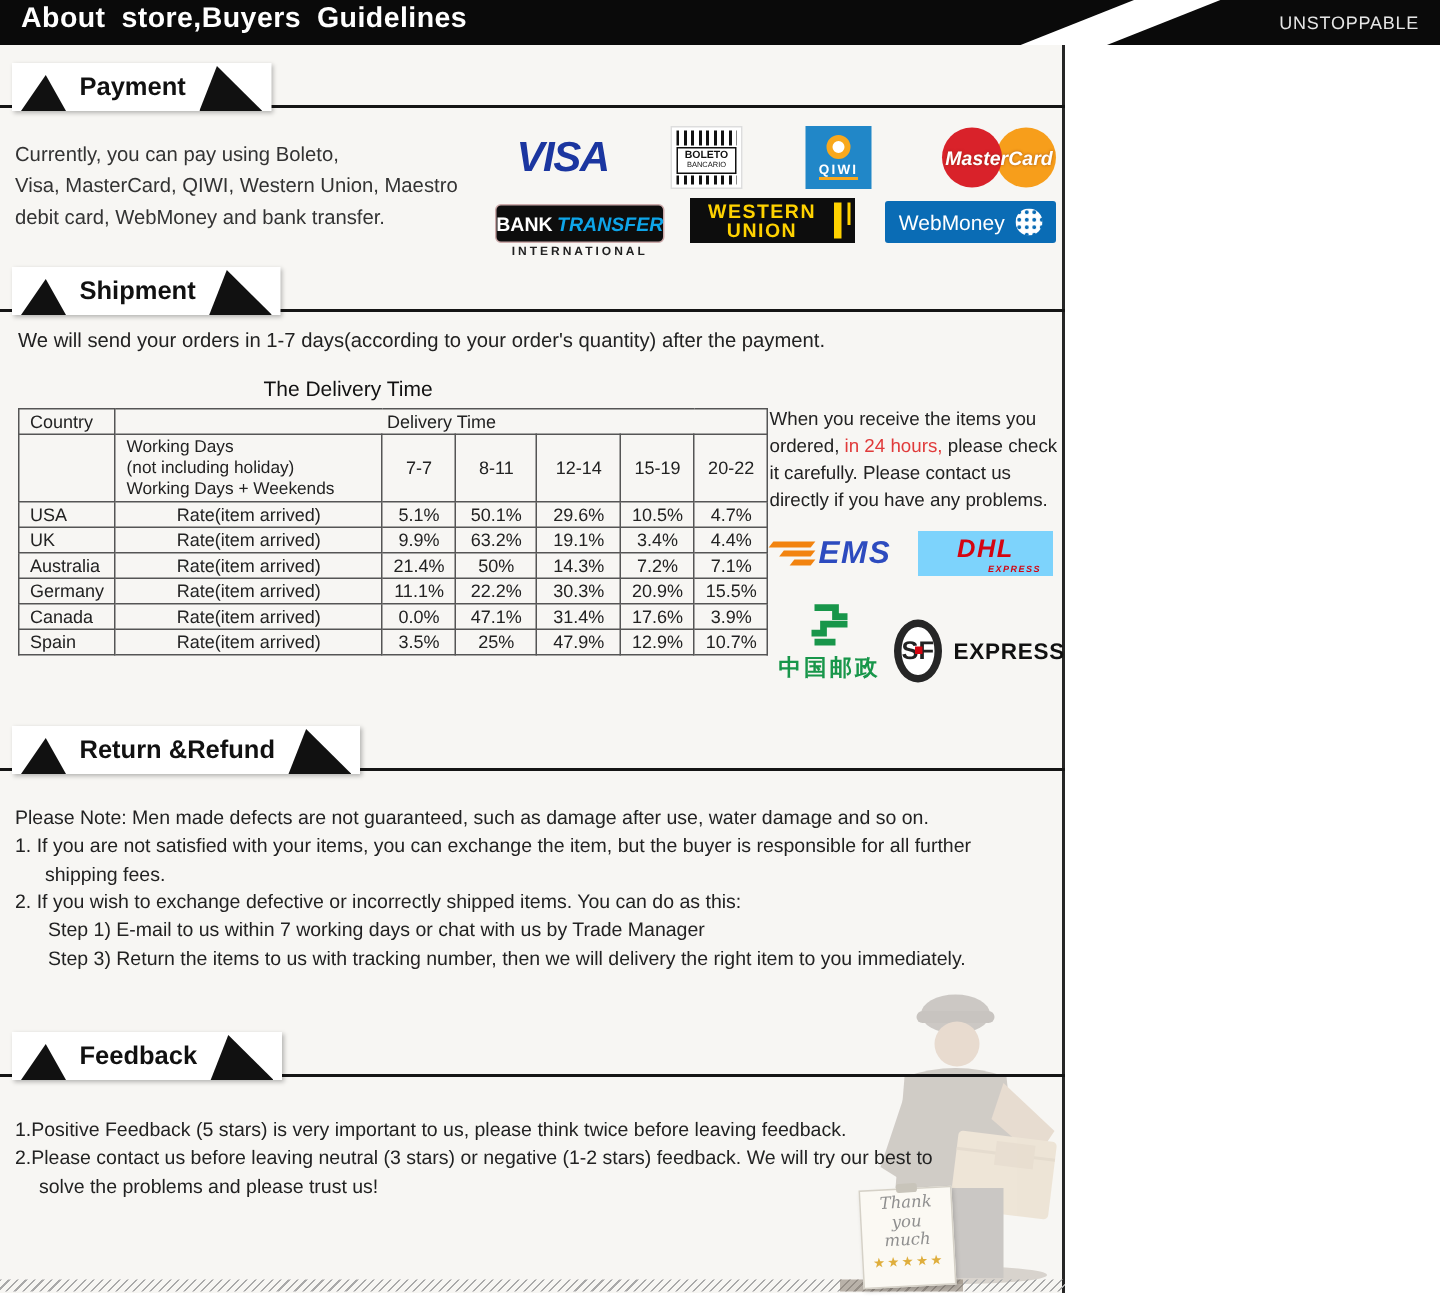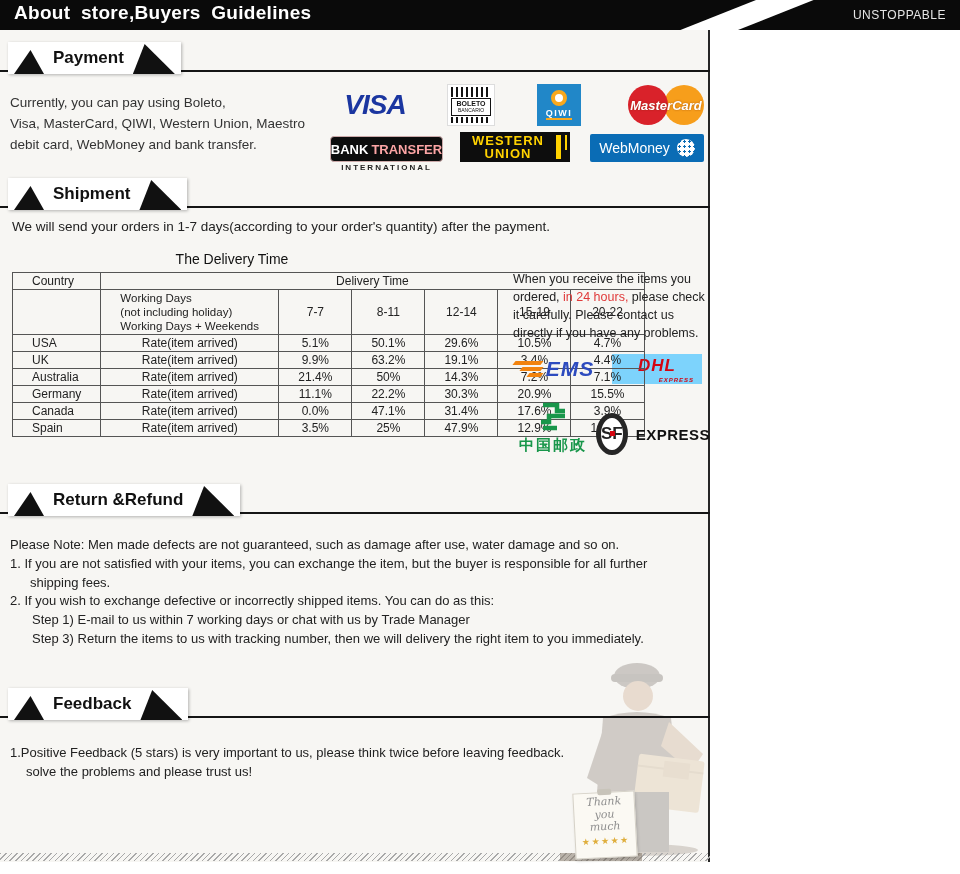--- a/index.html
+++ b/index.html
@@ -44,37 +44,37 @@
   .qiwi-txt { color:#fff; font-size:9px; font-weight:bold; letter-spacing:1.5px; border-bottom:2px solid #f8a81d; }
   .mc { left:628px; top:84px; width:76px; height:42px; }
   .mc-c { position:absolute; width:40px; height:40px; border-radius:50%; top:1px; }
   .mc-red { left:0; background:#d9222a; z-index:1; }
   .mc-org { left:36px; background:#f79e1b; z-index:0; }
   .mc-txt { position:relative; z-index:2; color:#fff; font-style:italic; font-weight:bold; font-size:13px;
     text-shadow:0 0 2px rgba(120,40,0,.6); }
   .bt-wrap { left:330px; top:136px; width:113px; z-index:2; }
   .bt-box { background:#0d0d0d; border-radius:4px; height:26px; display:flex; align-items:center; justify-content:center; gap:3px; border:1px solid #caa; }
   .bt-bank { color:#fff; font-weight:800; font-size:13px; }
-  .bt-transfer { color:#fca5a5; font-weight:800; font-size:13px; }
+  .bt-transfer { color:#0ea5e9; font-weight:800; font-style:italic; font-size:13px; }
   .bt-intl { text-align:center; font-size:8px; letter-spacing:2px; color:#222; font-weight:bold; margin-top:1px; }
   .wu { left:460px; top:132px; width:110px; height:30px; background:#0d0d0d; position:absolute; }
   .wu-txt { position:absolute; left:6px; top:2px; width:84px; text-align:center; color:#ffd200; font-weight:800;
     font-size:13px; line-height:13px; letter-spacing:1px; }
   .wu-bar1 { position:absolute; right:9px; top:3px; bottom:3px; width:5px; background:#ffd200; }
   .wu-bar2 { position:absolute; right:3px; top:3px; bottom:12px; width:2px; background:#ffd200; }
   .wm { left:590px; top:134px; width:114px; height:28px; background:#0a6cb5; border-radius:2px; gap:7px; }
   .wm-txt { color:#fff; font-size:14px; }
   .wm-globe { width:18px; height:18px; border-radius:50%; background-color:#fff;
     background-image:radial-gradient(#0a6cb5 1.2px, transparent 1.4px); background-size:5px 5px; }
 
   
   .ship-intro { left:12px; top:219px; font-size:13.5px; color:#222; z-index:2; }
   .table-title { left:12px; top:251px; width:440px; text-align:center; font-size:14px; color:#111; z-index:2; }
   table.delivery { position:absolute; left:12px; top:272px; border-collapse:collapse; z-index:2; font-size:12px; color:#222; }
-  table.delivery td { border:1px solid #555; padding:1px 19px; line-height:14px; height:17px; }
+  table.delivery td { border:1px solid #555; padding:1px 7px; line-height:14px; height:17px; }
   td.c { text-align:center; }
   td.wd { font-size:11.5px; line-height:15px; padding:2px 4px; }
   td.country { padding-left:5px; }
 
   .notice { left:513px; top:270px; width:198px; font-size:12.5px; line-height:18px; color:#222; z-index:2; }
   .notice .red { color:#e03a3a; }
 
   .ems { left:513px; top:355px; width:82px; height:28px; gap:4px; }
   .ems-wing { display:flex; flex-direction:column; gap:2px; align-items:flex-end; }
   .ems-wing i { display:block; height:4px; background:#f2830f; transform:skewX(-38deg); }
@@ -325,20 +325,21 @@
   <div class="abs sec-head" style="top:688px">
     <div class="head-label">
       <span class="tri-l"></span>
       <span>Feedback</span>
       <span class="tri-r"></span>
     </div>
   </div>
 
   <div class="abs para" style="left:10px; top:743px; width:695px;">
     <div class="fline">1.Positive Feedback (5 stars) is very important to us, please think twice before leaving feedback.</div>
+    <div class="fline">2.Please contact us before leaving neutral (3 stars) or negative (1-2 stars) feedback. We will try our best to</div>
     <div class="fline fi1">solve the problems and please trust us!</div>
   </div>
 
   <svg class="abs man" width="167" height="196" viewBox="0 0 167 196">
     <g opacity="0.28">
       <ellipse cx="95" cy="190" rx="60" ry="6" fill="#8a7b6c"></ellipse>
       <ellipse cx="94" cy="16" rx="23" ry="13" fill="#5f554e"></ellipse>
       <rect x="68" y="14" width="52" height="8" rx="4" fill="#4f463e"></rect>
       <circle cx="95" cy="36" r="15" fill="#c29674"></circle>
       <path d="M60 58 Q94 46 128 58 L136 132 L54 132 Z" fill="#6e6055"></path>

